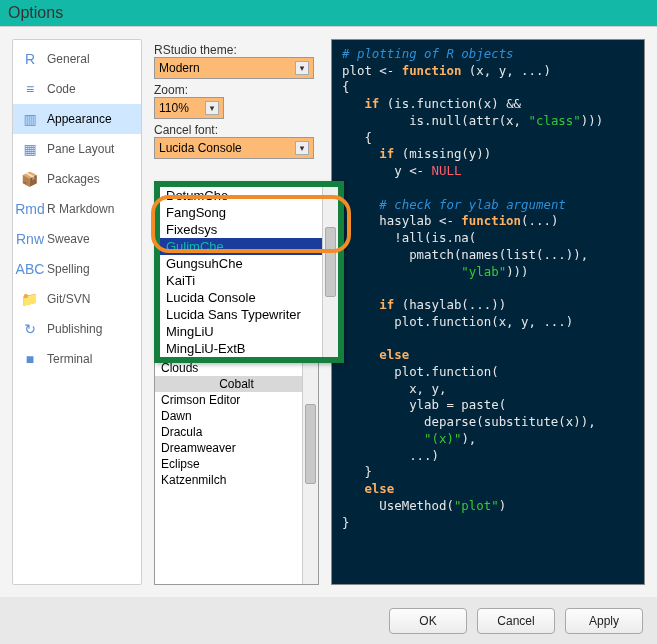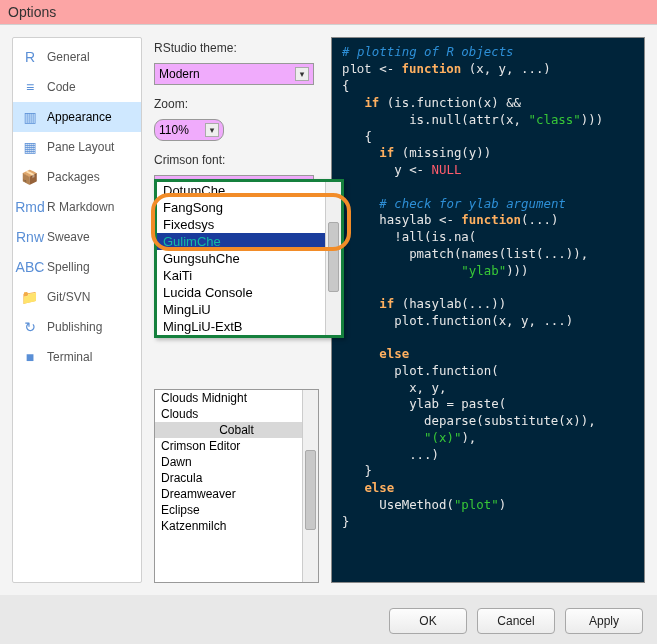--- a/index.html
+++ b/index.html
@@ -7,24 +7,24 @@
     margin: 0;
     font-family: "Segoe UI", Tahoma, sans-serif;
     font-size: 12px;
     background: #e8e8e8;
     width: 657px;
     height: 644px;
     overflow: hidden;
     position: relative;
   }
   .titlebar {
-    background: #fca5a5;
+    background: #14b8a6;
     border-bottom: 1px solid #d0d0d0;
     padding: 4px 8px;
-    font-size: 14px;
+    font-size: 16px;
     color: #333;
   }
   .main {
     display: flex;
     padding: 12px;
     gap: 12px;
     background: #f4f4f4;
     height: 570px;
   }
   .sidebar {
@@ -52,56 +52,55 @@
     display: inline-flex;
     align-items: center;
     justify-content: center;
     font-size: 14px;
     color: #5a8fd6;
   }
   .settings-col {
     width: 165px;
     display: flex;
     flex-direction: column;
-    gap: 8px;
     position: relative;
   }
   .field-label {
     color: #333;
     margin-top: 4px;
   }
   .select-box {
     display: flex;
     align-items: center;
     justify-content: space-between;
     border: 1px solid #999;
-    background: #f0abfc;
+    background: #fdba74;
     padding: 2px 4px;
     height: 22px;
     width: 160px;
   }
-  .zoom-select { width: 70px; border-radius: 9px; }
+  .zoom-select { width: 70px; }
   .chev {
     width: 14px;
     height: 14px;
     background: #eee;
     border: 1px solid #aaa;
     display: inline-flex;
     align-items: center;
     justify-content: center;
     font-size: 9px;
     color: #333;
   }
   .font-popup {
     position: absolute;
     top: 142px;
     left: 0;
     width: 190px;
     background: #fff;
-    border: 3px solid #15803d;
+    border: 6px solid #15803d;
     box-shadow: 2px 2px 4px rgba(0,0,0,.25);
     z-index: 10;
   }
   .font-opt {
     padding: 1px 6px;
     font-size: 13px;
     color: #000;
     white-space: nowrap;
     cursor: pointer;
   }
@@ -157,21 +156,21 @@
     color: #e8e8e8;
     font-family: "Consolas","Lucida Console",monospace;
     font-size: 12.4px;
     line-height: 1.35;
     padding: 6px 10px;
     white-space: pre;
     overflow: hidden;
   }
   .c-cmt { color: #2d8fd6; font-style: italic; }
   .c-kw  { color: #ffb060; font-weight: bold; }
-  .c-fn  { color: #e8e8e8; font-family: Liberation Mono, monospace; }
+  .c-fn  { color: #e8e8e8; }
   .c-op  { color: #e8e8e8; }
   .c-str { color: #37c837; }
   .c-null{ color: #ff5c6c; }
   .c-par { color: #e8e8e8; }
   .btnbar {
     position: absolute;
     bottom: 10px;
     right: 14px;
     display: flex;
     gap: 10px;
@@ -259,37 +258,38 @@
       <span>Modern</span>
       <span class="chev">▾</span>
     </div>
 
     <div class="field-label">Zoom:</div>
     <div class="select-box zoom-select">
       <span>110%</span>
       <span class="chev">▾</span>
     </div>
 
-    <div class="field-label">Crimson font:</div>
+    <div class="field-label">Cancel font:</div>
     <div class="select-box">
       <span>Lucida Console</span>
       <span class="chev">▾</span>
     </div>
 
     <div class="font-popup" id="font-popup">
       <div class="font-scroll-track">
         <div class="font-scroll-thumb"></div>
       </div>
     <div class="font-opt">DotumChe</div>
         <div class="font-opt">FangSong</div>
         <div class="font-opt">Fixedsys</div>
         <div class="font-opt sel">GulimChe</div>
         <div class="font-opt">GungsuhChe</div>
         <div class="font-opt">KaiTi</div>
         <div class="font-opt">Lucida Console</div>
+        <div class="font-opt">Lucida Sans Typewriter</div>
         <div class="font-opt">MingLiU</div>
         <div class="font-opt">MingLiU-ExtB</div>
       </div>
     <div class="highlight-ring"></div>
 
     <div class="theme-listbox" id="theme-list">
       <div class="theme-row">Clouds Midnight</div>
         <div class="theme-row">Clouds</div>
         <div class="theme-row sel">Cobalt</div>
         <div class="theme-row">Crimson Editor</div>

